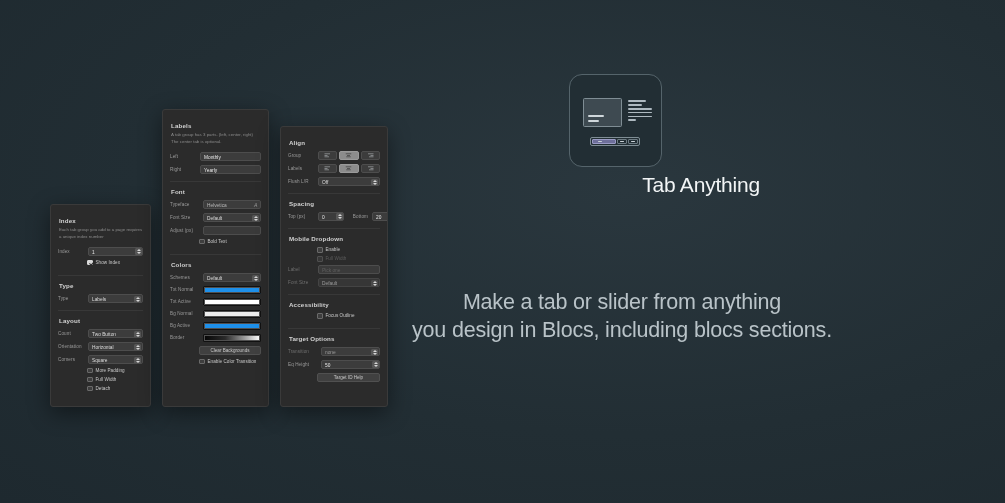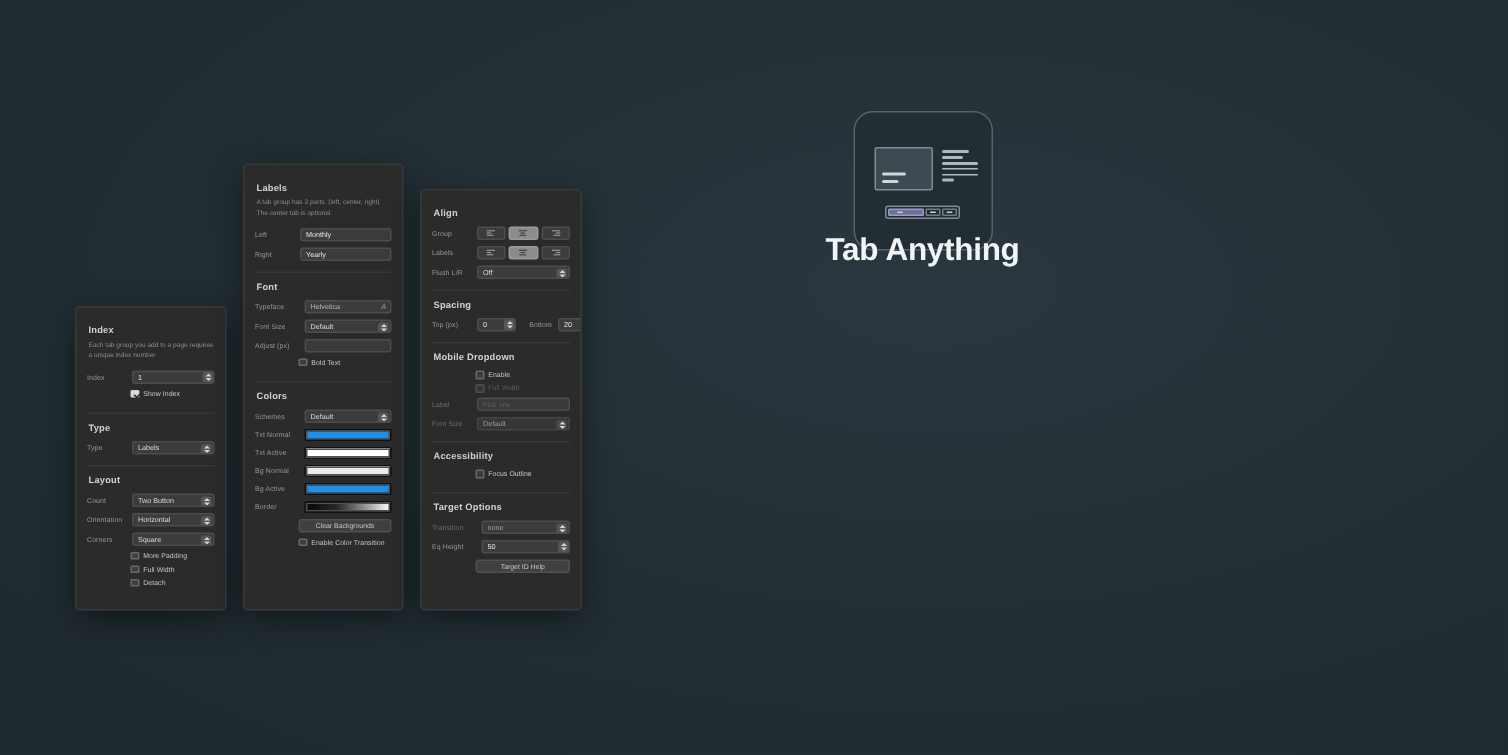--- a/index.html
+++ b/index.html
@@ -259,26 +259,26 @@
     border-radius: 1px;
     display: flex;
     align-items: center;
     justify-content: center;
   }
   .ai-tab.sel { background: #6e6f9a; border-color: #9a9bc4; }
   .ai-tab i { display: block; width: 56%; height: 1.4px; background: #c9d1d6; border-radius: 1px; }
 
   .app-name {
     position: absolute;
-    left: 470px; top: 155px;
+    left: 470px; top: 173px;
     width: 290px;
-    text-align: center;
+    text-align: right;
     color: #f2f5f6;
     font-size: 21px;
-    font-weight: bold;
+    font-weight: normal;
     letter-spacing: -.2px;
   }
   .headline {
     position: absolute;
     left: 392px; top: 228px;
     width: 460px;
     text-align: center;
     color: #ffffff;
     font-size: 49px;
     font-weight: bold;
@@ -643,14 +643,18 @@
       <div class="ai-tab">
           <i></i>
         </div>
       <div class="ai-tab">
           <i></i>
         </div>
     </div>
   </div>
 
   <div class="app-name">Tab Anything</div>
+  <div class="subline">
+    <span>Make a tab or slider from anything</span><br>
+    <span>you design in Blocs, including blocs sections.</span>
+  </div>
 
 </div>
 
 </body></html>

